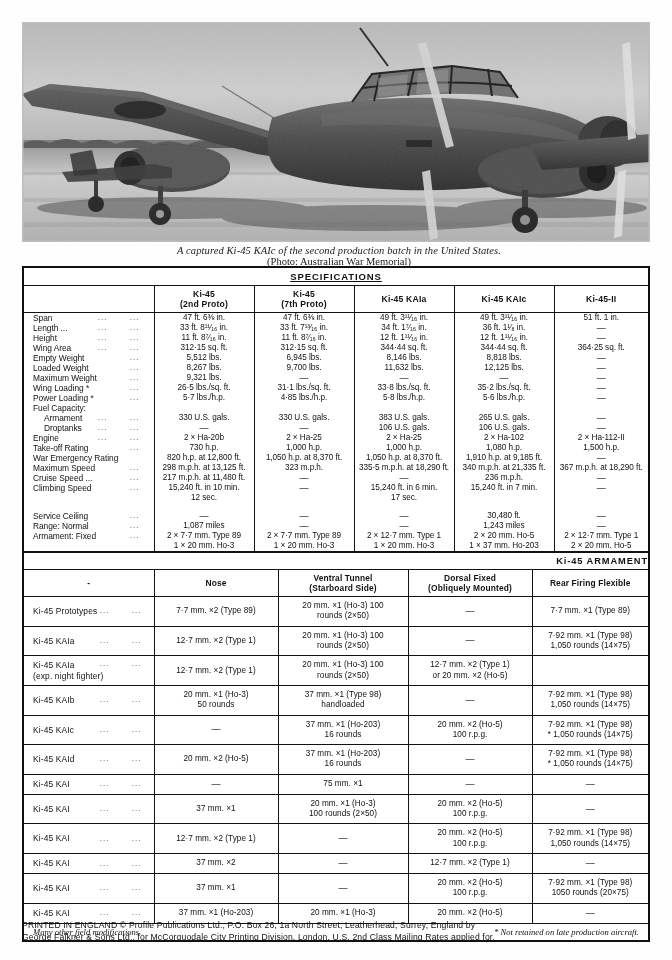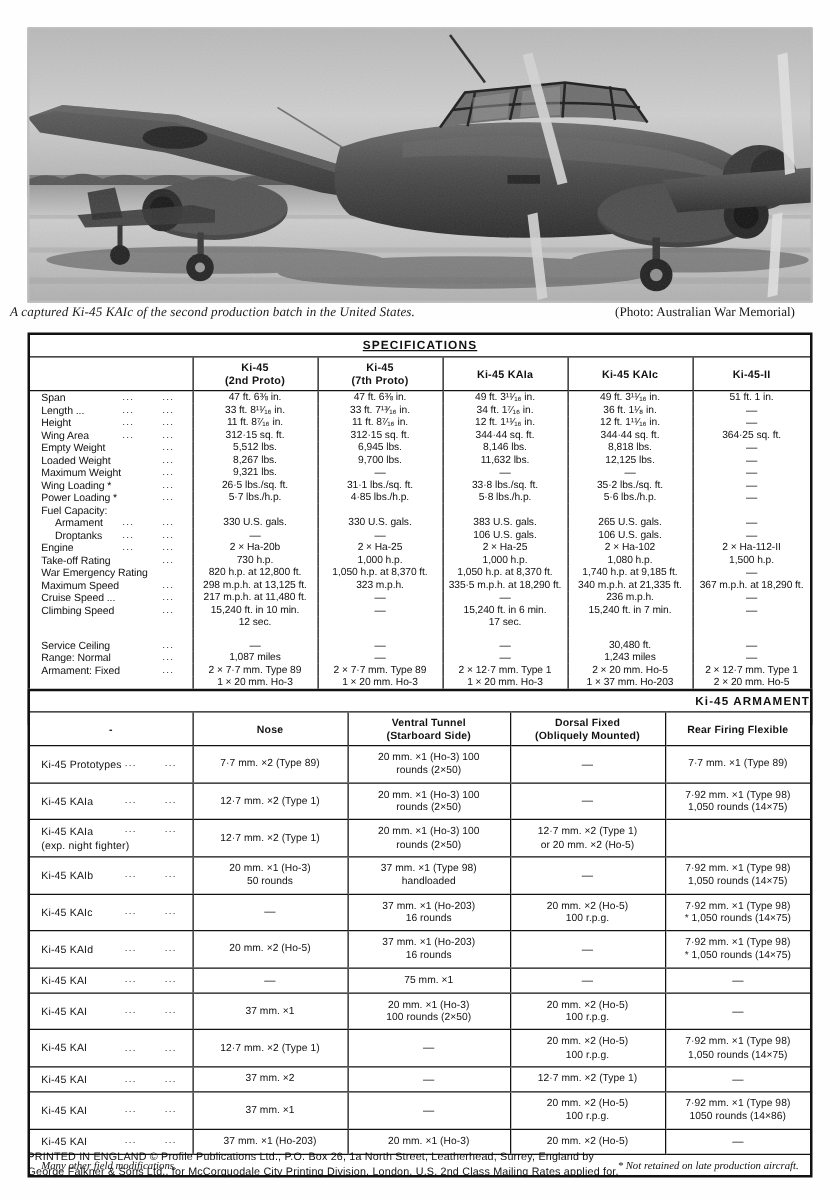--- a/index.html
+++ b/index.html
@@ -31,27 +31,28 @@
     top: 22px;
     width: 628px;
     height: 220px;
     overflow: hidden;
     background: #8e8e8e;
   }
   .photo-svg { display: block; width: 628px; height: 220px; }
 
   .caption-row {
     position: absolute;
-    left: 8px;
+    left: 25px;
     top: 245px;
     width: 628px;
     height: 16px;
     display: flex;
     justify-content: space-between;
-    align-items: flex-start;
+    align-items: center;
+    flex-direction: column;
   }
   .caption-left {
     font-family: "Liberation Serif", serif;
     font-style: italic;
     font-size: 10.5px;
     color: #1a1a1a;
     letter-spacing: 0.1px;
   }
   .caption-right {
     font-family: "Liberation Serif", serif;
@@ -482,21 +483,21 @@
             <td>1,000 h.p.</td>
             <td>1,000 h.p.</td>
             <td>1,080 h.p.</td>
             <td>1,500 h.p.</td>
           </tr>
           <tr>
             <td class="spec-label nodots1 nodots2"><span>War Emergency Rating</span></td>
             <td>820 h.p. at 12,800 ft.</td>
             <td>1,050 h.p. at 8,370 ft.</td>
             <td>1,050 h.p. at 8,370 ft.</td>
-            <td>1,740 h.p. at 9,185 ft.</td>
+            <td>1,910 h.p. at 9,185 ft.</td>
             <td><span class="dash">—</span></td>
           </tr>
           <tr>
             <td class="spec-label nodots1"><span>Maximum Speed</span><span class="dots d2">...</span></td>
             <td>298 m.p.h. at 13,125 ft.</td>
             <td>323 m.p.h.</td>
             <td>335·5 m.p.h. at 18,290 ft.</td>
             <td>340 m.p.h. at 21,335 ft.</td>
             <td>367 m.p.h. at 18,290 ft.</td>
           </tr>
@@ -800,21 +801,21 @@
             <td>
               <div>37 mm. ×1</div>
             </td>
             <td><span class="dash">—</span></td>
             <td>
               <div>20 mm. ×2 (Ho-5)</div>
               <div>100 r.p.g.</div>
             </td>
             <td>
               <div>7·92 mm. ×1 (Type 98)</div>
-              <div>1050 rounds (14×86)</div>
+              <div>1050 rounds (20×75)</div>
             </td>
           </tr>
           <tr>
             <td class="arm-label">
               <div>Ki-45 KAI</div>
               <span class="dots ad1">...</span>
               <span class="dots ad2">...</span>
             </td>
             <td>
               <div>37 mm. ×1 (Ho-203)</div>

